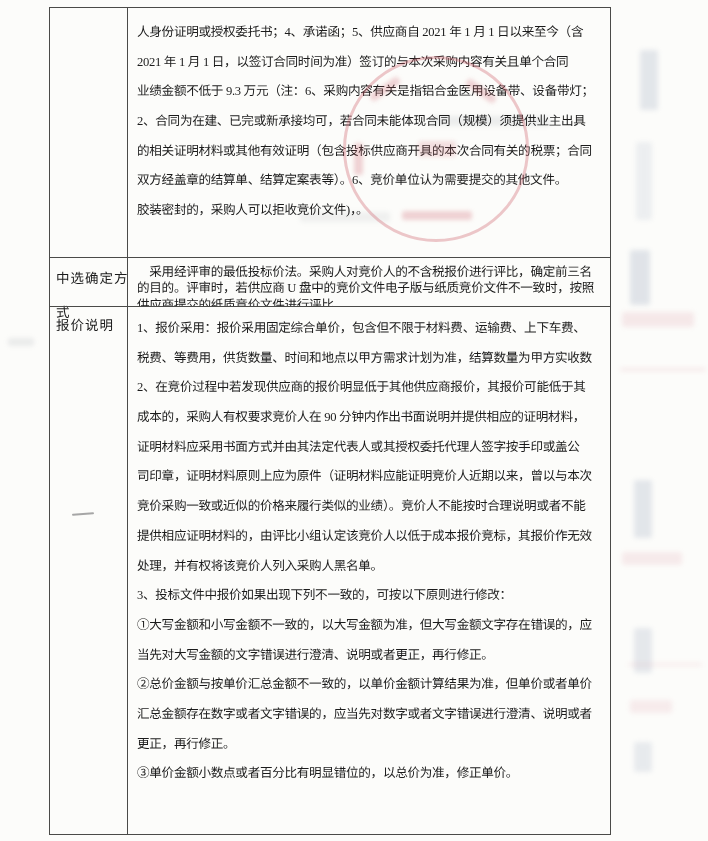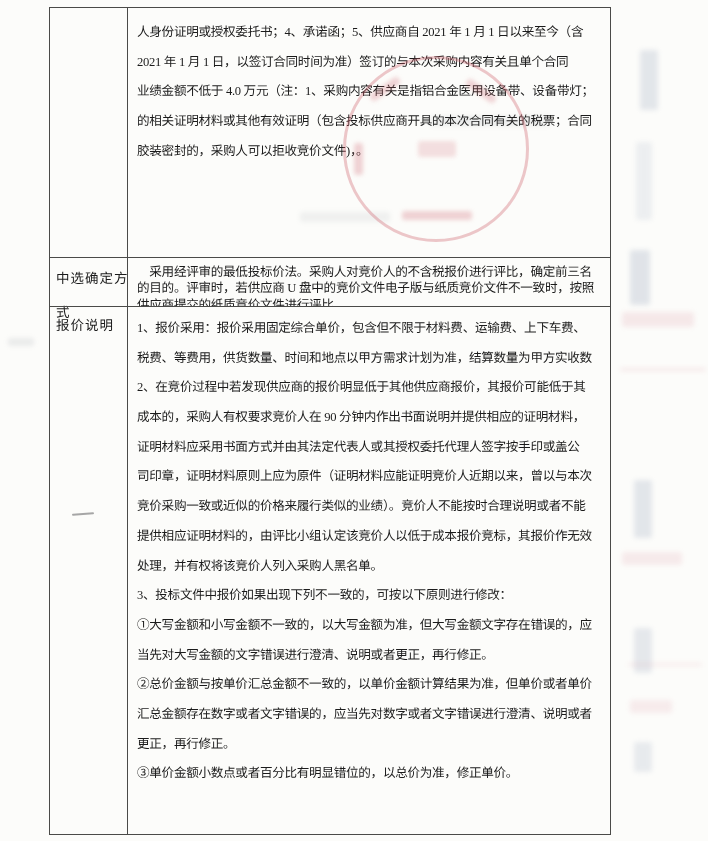--- a/index.html
+++ b/index.html
@@ -81,22 +81,24 @@
   <div class="ghost ghost-pink" style="left:628px;top:663px;width:74px;height:3px;opacity:.18;"></div>
   <div class="ghost ghost-pink" style="left:630px;top:700px;width:42px;height:13px;opacity:.17;"></div>
   <div class="ghost ghost-blue" style="left:634px;top:742px;width:18px;height:30px;opacity:.16;"></div>
 
   <div class="doc-table" id="docTable">
       <div class="row row-0">
         <div class="cell label-cell"></div>
         <div class="cell content-cell">
           <div class="line">人身份证明或授权委托书；4、承诺函；5、供应商自 2021 年 1 月 1 日以来至今（含</div>
           <div class="line">2021 年 1 月 1 日，以签订合同时间为准）签订的与本次采购内容有关且单个合同</div>
-          <div class="line">业绩金额不低于 4.0 万元（注：1、采购内容有关是指铝合金医用设备带、设备带灯；</div>
+          <div class="line">业绩金额不低于 9.3 万元（注：6、采购内容有关是指铝合金医用设备带、设备带灯；</div>
+          <div class="line">2、合同为在建、已完或新承接均可，若合同未能体现合同（规模）须提供业主出具</div>
           <div class="line">的相关证明材料或其他有效证明（包含投标供应商开具的本次合同有关的税票；合同</div>
+          <div class="line">双方经盖章的结算单、结算定案表等）。6、竞价单位认为需要提交的其他文件。</div>
           <div class="line">胶装密封的，采购人可以拒收竞价文件)，。</div>
         </div>
       </div>
       <div class="row row-1">
         <div class="cell label-cell">
           <div class="label-line">中选确定方</div>
           <div class="label-line">式</div>
         </div>
         <div class="cell content-cell">
           <div class="line">　采用经评审的最低投标价法。采购人对竞价人的不含税报价进行评比，确定前三名</div>

